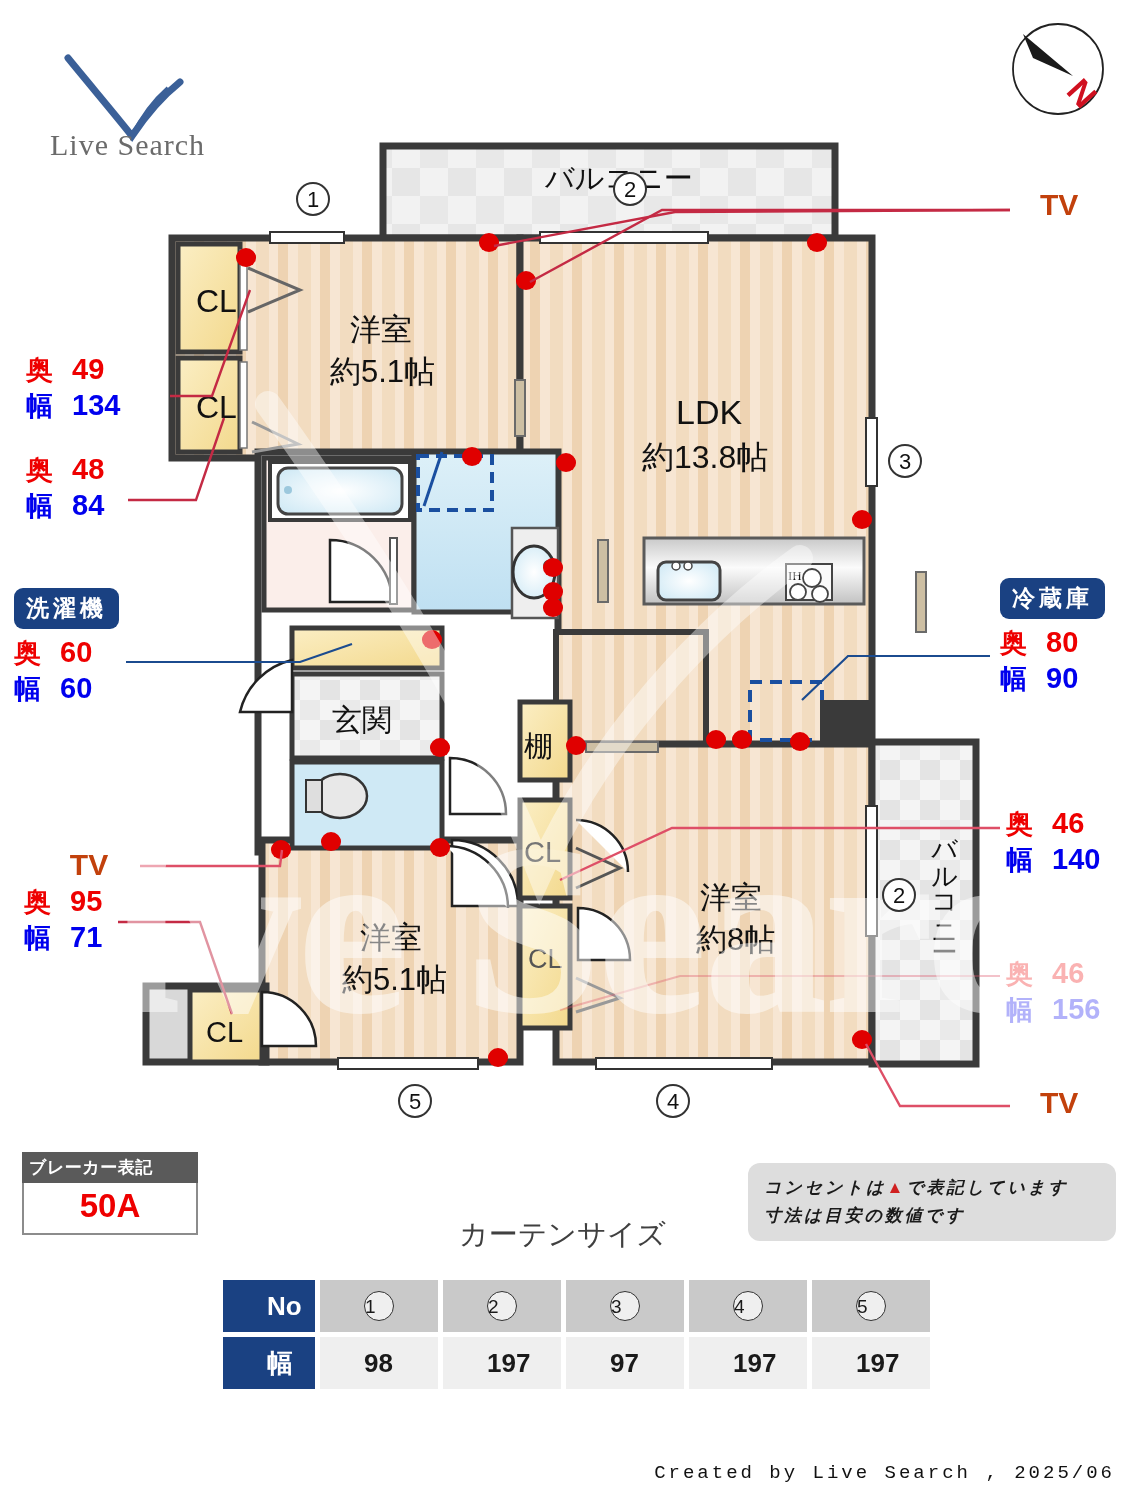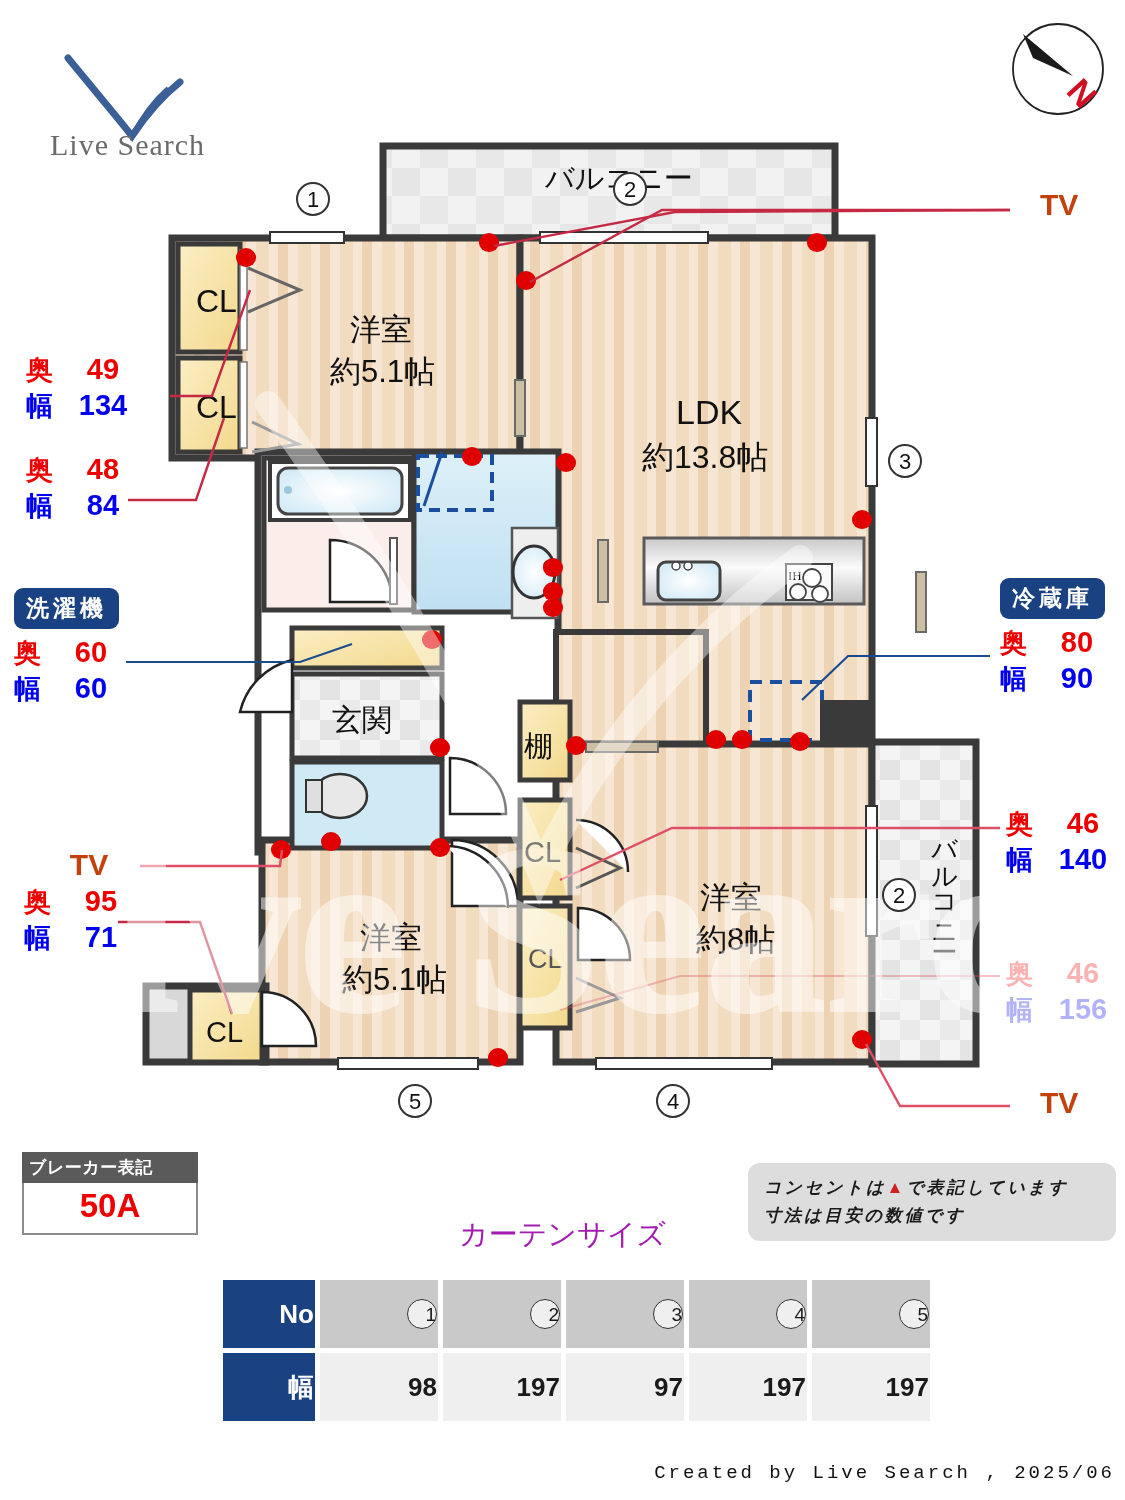--- a/index.html
+++ b/index.html
@@ -26,21 +26,21 @@
 
   
   #plan { left:0; top:0; width:1125px; height:1140px; }
 
   
   .annot { font-family:"Liberation Sans", sans-serif; white-space:nowrap; }
   .lbl-red   { color:#ee0000; font-weight:bold; }
   .lbl-blue  { color:#0000ee; font-weight:bold; }
   .dimrow { display:flex; align-items:baseline; }
   .dimrow .k { width:46px; font-size:27px; font-weight:bold; }
-  .dimrow .v { font-size:29px; font-weight:bold; text-align:center; width:62px; }
+  .dimrow .v { font-size:29px; font-weight:bold; text-align:left; width:62px; }
   .tvlabel { color:#c2410c; font-size:30px; font-weight:bold; }
 
   .badge {
     background:#1a4182; color:#ffffff;
     border-radius:9px; padding:5px 12px;
     font-size:23px; font-weight:bold; letter-spacing:4px;
     text-align:center; display:inline-block;
   }
   .faded { opacity:0.30; }
 
@@ -61,25 +61,25 @@
     left:748px; top:1163px; width:368px;
     background:#dddddd; border-radius:12px;
     padding:11px 16px; color:#1a1a1a;font-style:italic;
   }
   #notes div { font-size:17px; letter-spacing:3px; line-height:1.65; font-weight:bold;}
   #notes .tri { color:#d02020; }
 
   
   #curtain-title {
     left:0; top:1215px; width:1125px; text-align:center;
-    font-size:29px; color:#a21caf;
+    font-size:29px; color:#404040;
   }
   #curtain { left:218px; top:1275px; border-collapse:separate; border-spacing:5px; }
   #curtain th, #curtain td {
-    width:118px; height:68px; text-align:right; vertical-align:middle;
+    width:118px; height:52px; text-align:left; vertical-align:middle;
     font-size:26px; font-weight:bold;padding-left:44px;
   }
   #curtain th { background:#1a4182; color:#ffffff; width:92px; }
   #curtain td.hdr { background:#c9c9c9; color:#1a1a1a; font-size:22px; }
   #curtain td { background:#efefef; color:#1a1a1a; }
   .circnum {
     display:inline-block; width:30px; height:30px; line-height:29px;
     border:1.6px solid #333; border-radius:50%; background:#efefef;
     font-size:19px; font-weight:normal;
   }

